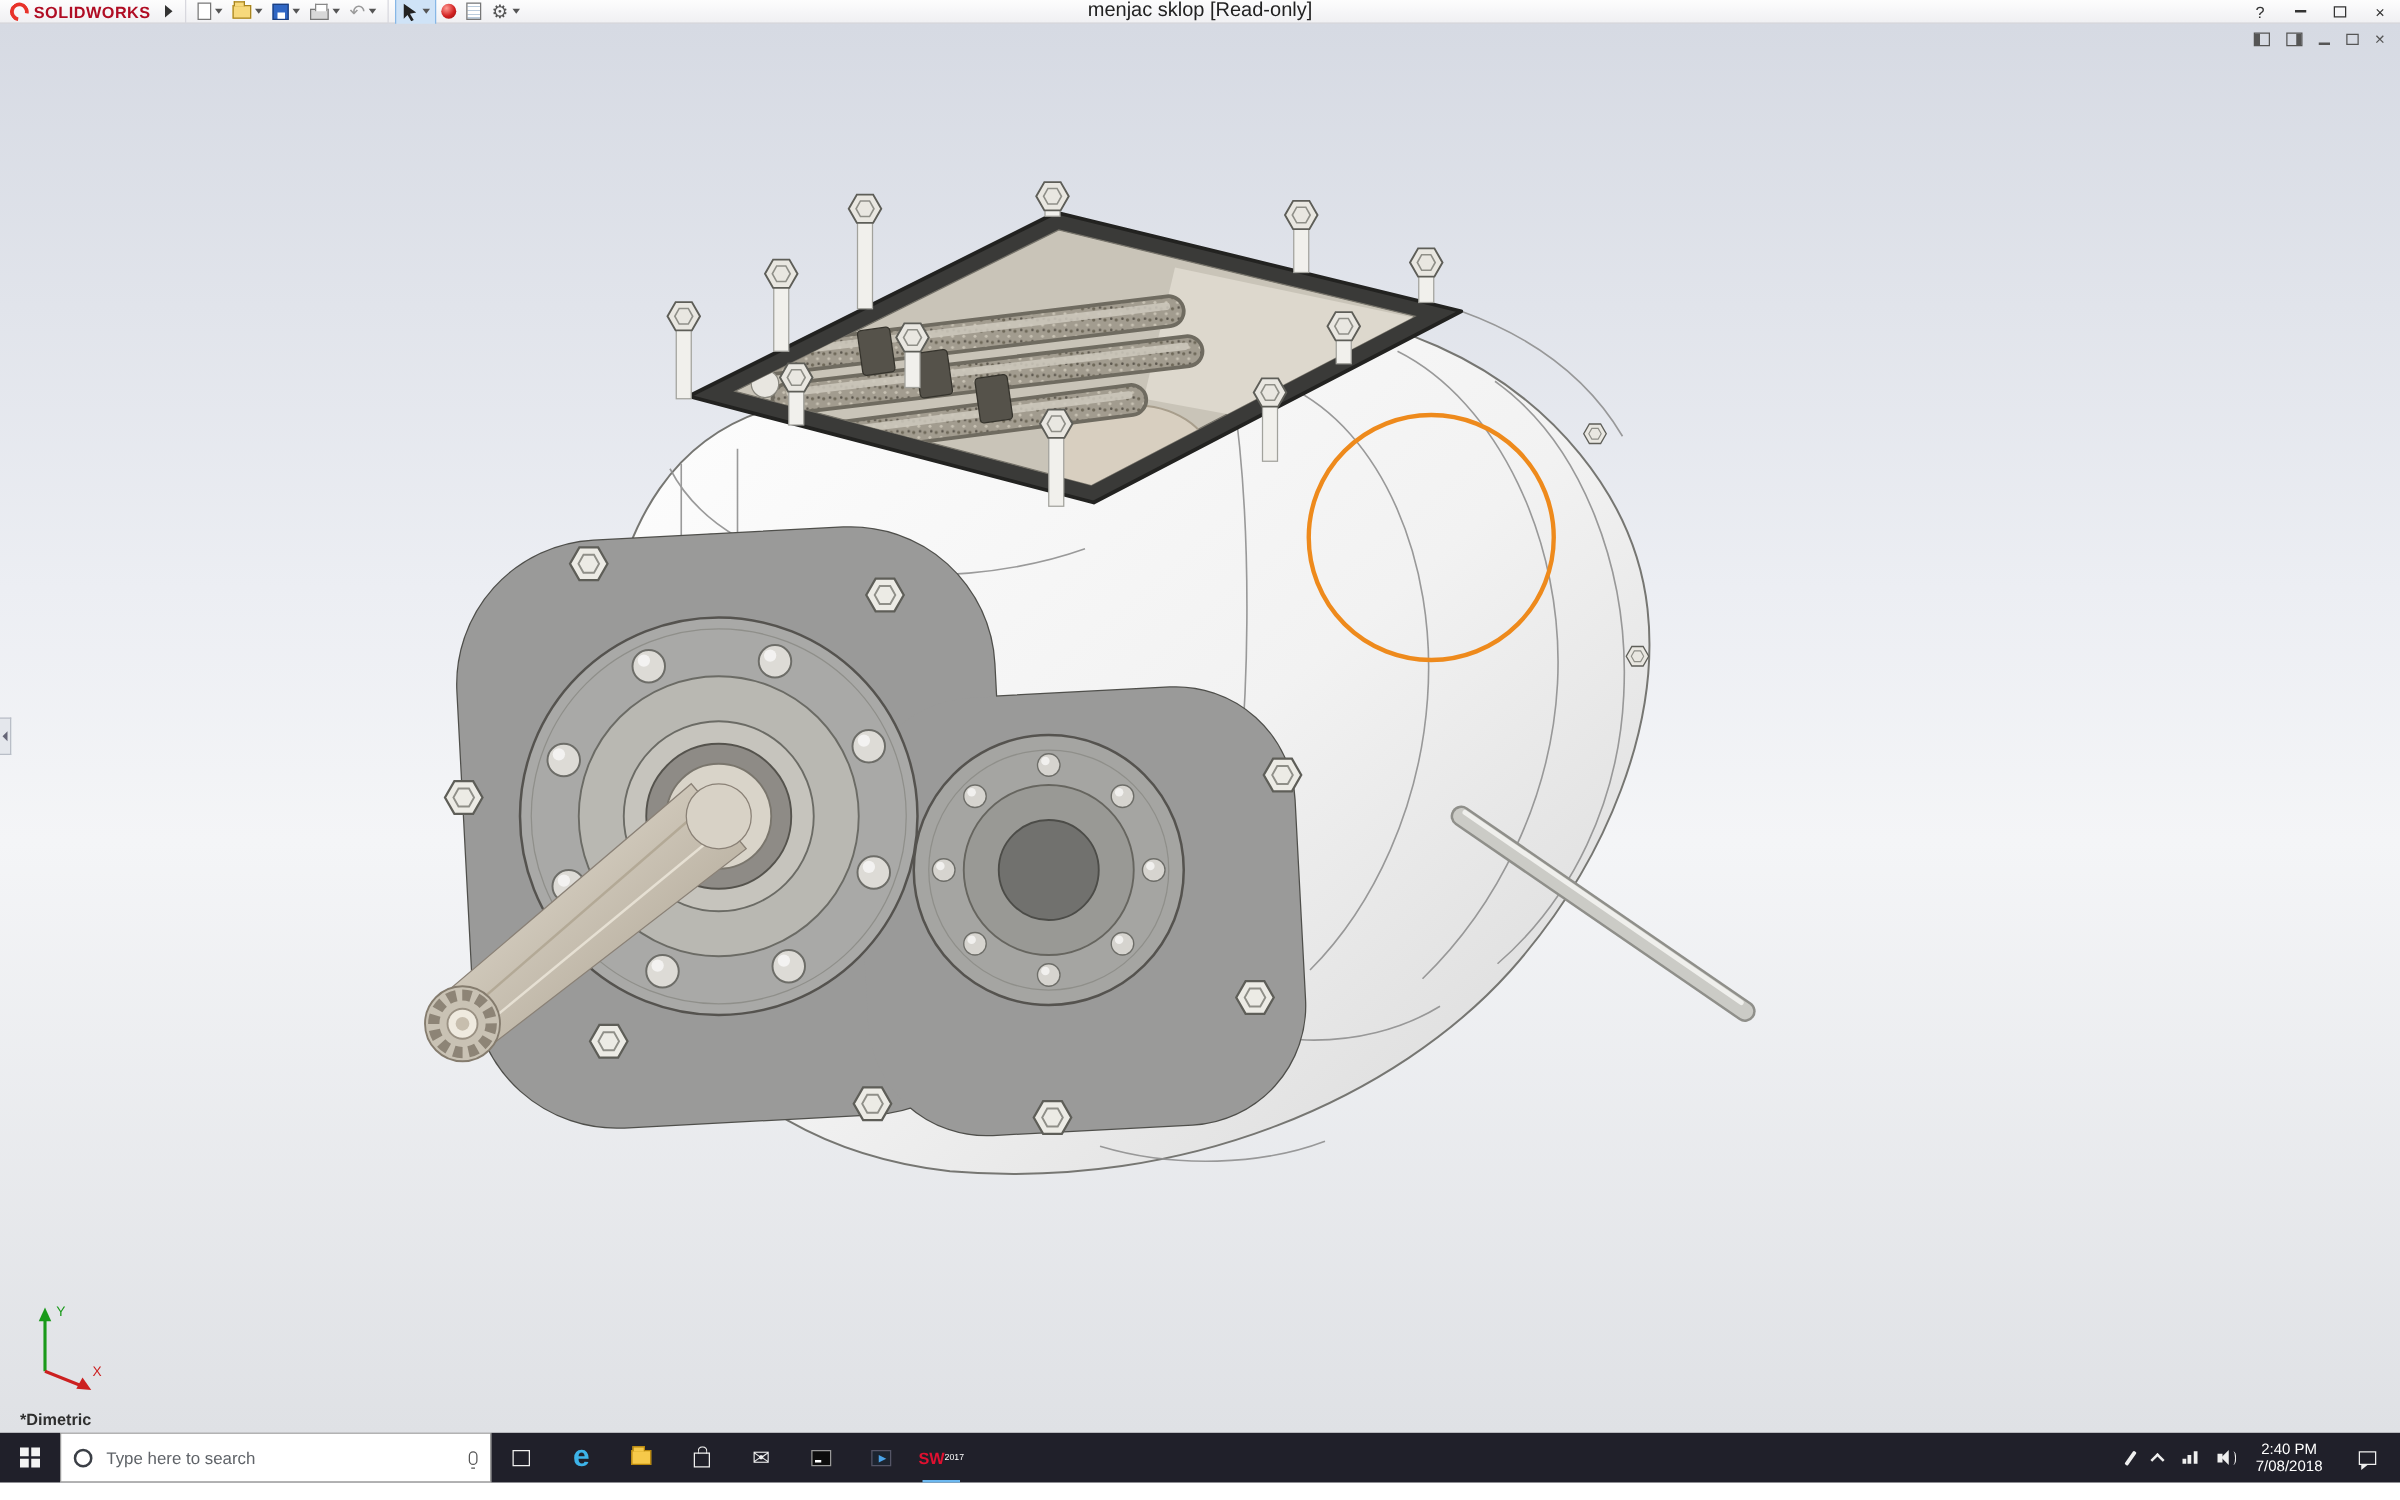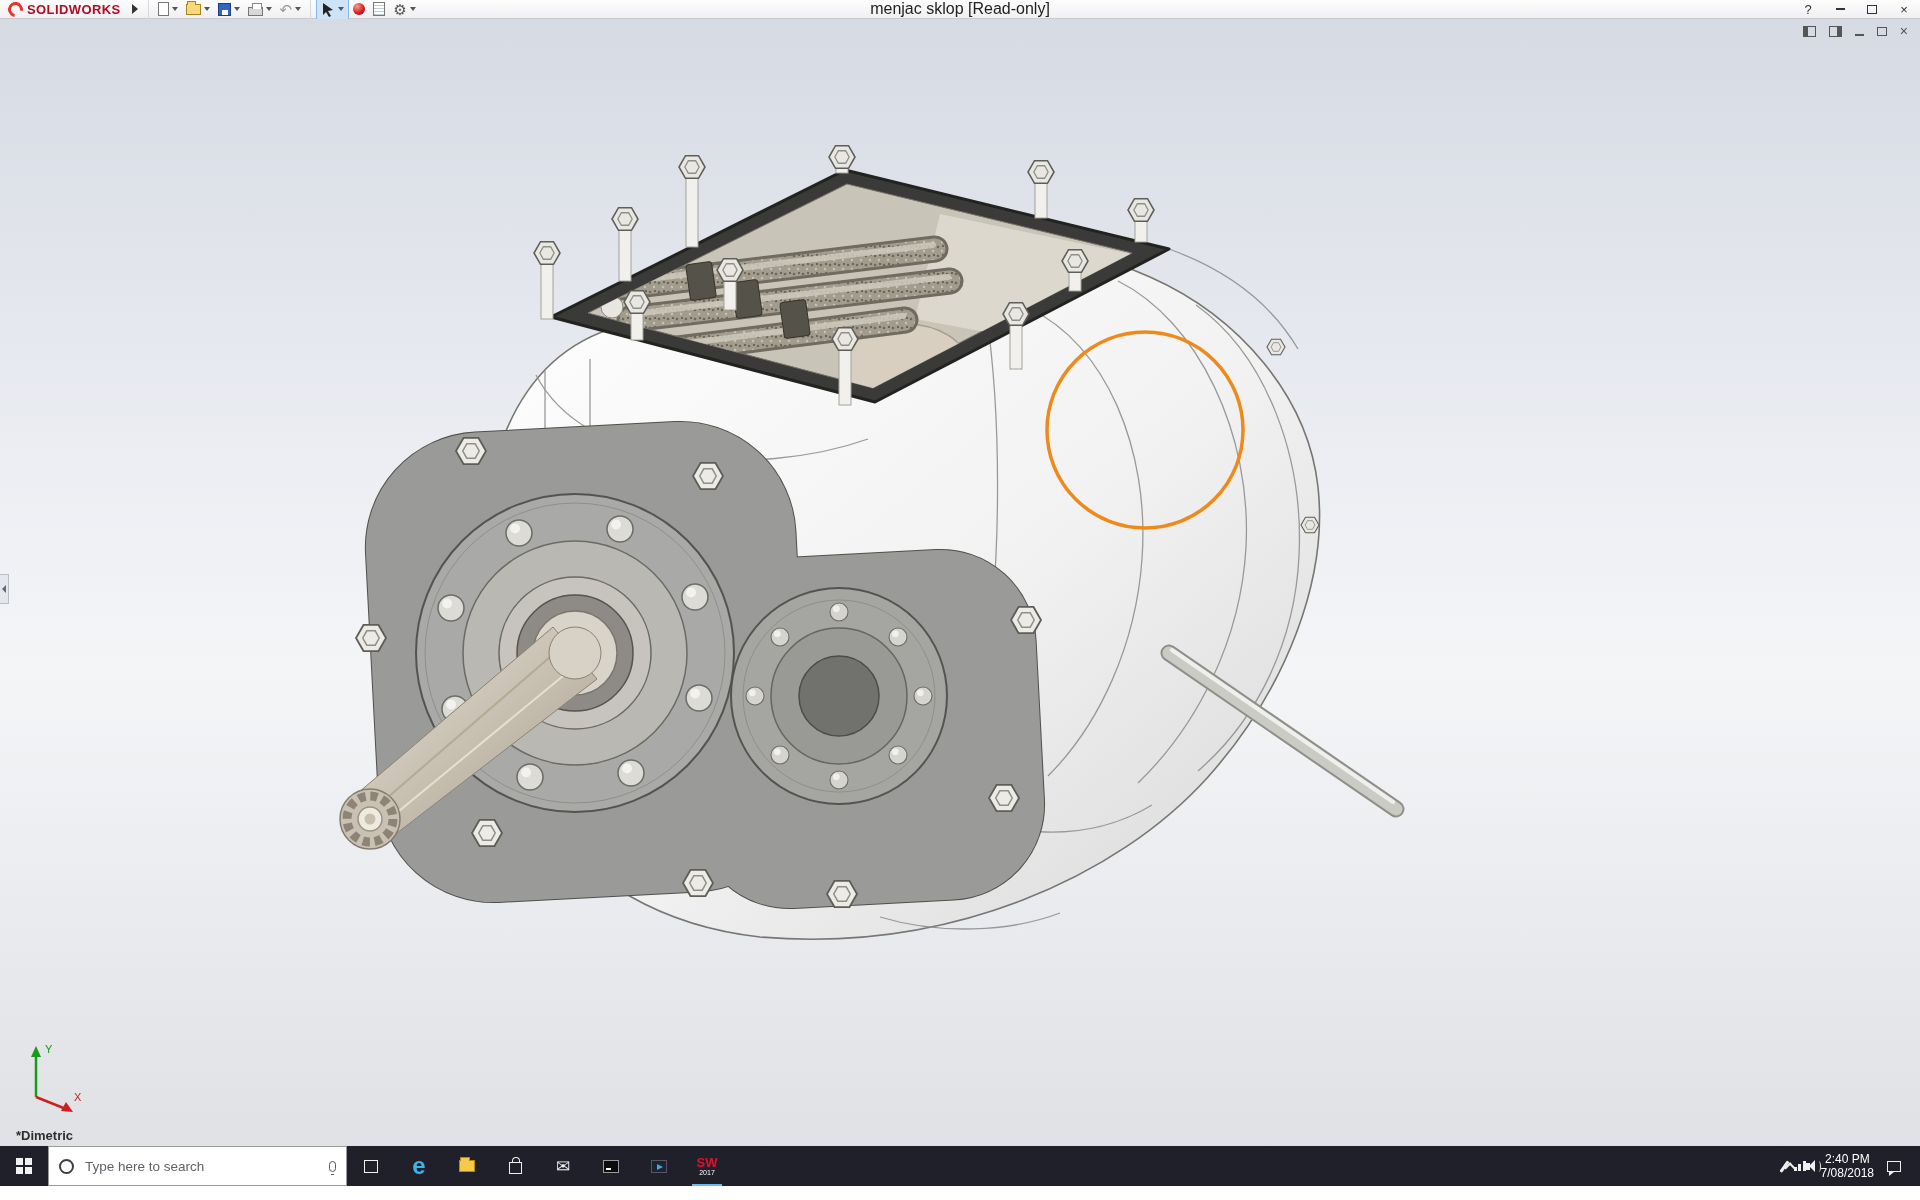--- a/index.html
+++ b/index.html
@@ -60,21 +60,21 @@
   .edge-tab { position:absolute; left:0; top:555px; width:9px; height:30px; background:#e4e7ec;
               border:1px solid #b9bec7; border-left:none; display:flex; align-items:center; justify-content:center; }
   .tri-left { width:0; height:0; border-top:4px solid transparent; border-bottom:4px solid transparent;
               border-right:4px solid #667; }
 
   
   .taskbar { height:40px; background:#20202a; display:flex; align-items:stretch; color:#fff; }
   .start { width:48px; display:flex; align-items:center; justify-content:center; }
   .win-logo { display:grid; grid-template-columns:7px 7px; grid-template-rows:7px 7px; gap:1.5px; }
   .win-logo span { background:#f2f2f2; }
-  .search { width:299px; background:#fff; border:1px solid #9a9a9a; display:flex; align-items:center;
+  .search { width:345px; background:#fff; border:1px solid #9a9a9a; display:flex; align-items:center;
             padding:0 10px; gap:9px; }
   .cortana-ring { width:15px; height:15px; border-radius:50%; border:2px solid #3b3f46; flex:none; }
   .search input { border:none; outline:none; flex:1; font-size:13.5px; color:#333; background:transparent;
                   font-family:"Liberation Sans", sans-serif; }
   .search input::placeholder { color:#5f6368; }
   .mic { width:7px; height:11px; border:1.5px solid #555; border-radius:4px; position:relative; flex:none; }
   .mic::after { content:""; position:absolute; left:1px; bottom:-4px; width:3px; height:3px;
                 border-bottom:1.5px solid #555; }
   .tibtn { width:48px; display:flex; align-items:center; justify-content:center; position:relative; }
   .running::after { content:""; position:absolute; bottom:0; left:9px; right:9px; height:2.5px; background:#6cb8f0; }
@@ -86,24 +86,24 @@
   .i-store { width:13px; height:12px; border:1.5px solid #efefef; position:relative; margin-top:4px; }
   .i-store::before { content:""; position:absolute; top:-6px; left:2px; width:6px; height:5px;
                      border:1.5px solid #efefef; border-bottom:none; border-radius:4px 4px 0 0; }
   .i-mail { font-size:17px; color:#efefef; line-height:1; }
   .i-cmd { width:16px; height:13px; background:#0c0c0c; border:1px solid #9a9a9a; position:relative; }
   .i-cmd::after { content:""; position:absolute; left:2px; bottom:2px; width:5px; height:2px; background:#fff; }
   .i-app { width:16px; height:13px; background:#1c2430; border:1px solid #556; position:relative; }
   .i-app::after { content:""; position:absolute; left:5px; top:3px; width:0; height:0;
                   border-top:3.5px solid transparent; border-bottom:3.5px solid transparent;
                   border-left:6px solid #4aa3e8; }
-  .i-sw { display:flex; flex-direction:column; align-items:center; line-height:1; }
+  .i-sw { display:flex; flex-direction:row; align-items:center; line-height:1; }
   .i-sw .sw-letters { color:#e01030; font-weight:bold; font-size:13px; }
   .i-sw .sw-year { color:#fff; font-size:7px; }
-  .tray { margin-left:auto; display:flex; align-items:center; gap:0; padding-right:6px;justify-content:space-between; }
+  .tray { margin-left:auto; display:flex; align-items:center; gap:16px; padding-right:6px;justify-content:space-between; }
   .i-pen { width:2.5px; height:13px; background:#efefef; transform:rotate(35deg); border-radius:1px; }
   .i-chevron { width:8px; height:8px; border-left:2px solid #efefef; border-top:2px solid #efefef;
                transform:rotate(45deg); margin-top:3px; }
   .i-network { display:flex; align-items:flex-end; gap:1.5px; }
   .i-network span { width:3px; background:#efefef; }
   .i-network .b1{height:4px;} .i-network .b2{height:7px;} .i-network .b3{height:10px;}
   .i-speaker { display:flex; align-items:center; }
   .spk-box { width:4px; height:7px; background:#efefef; }
   .spk-cone { width:0; height:0; border-top:6px solid transparent; border-bottom:6px solid transparent;
               border-right:6px solid #efefef; margin-left:-1px; }

